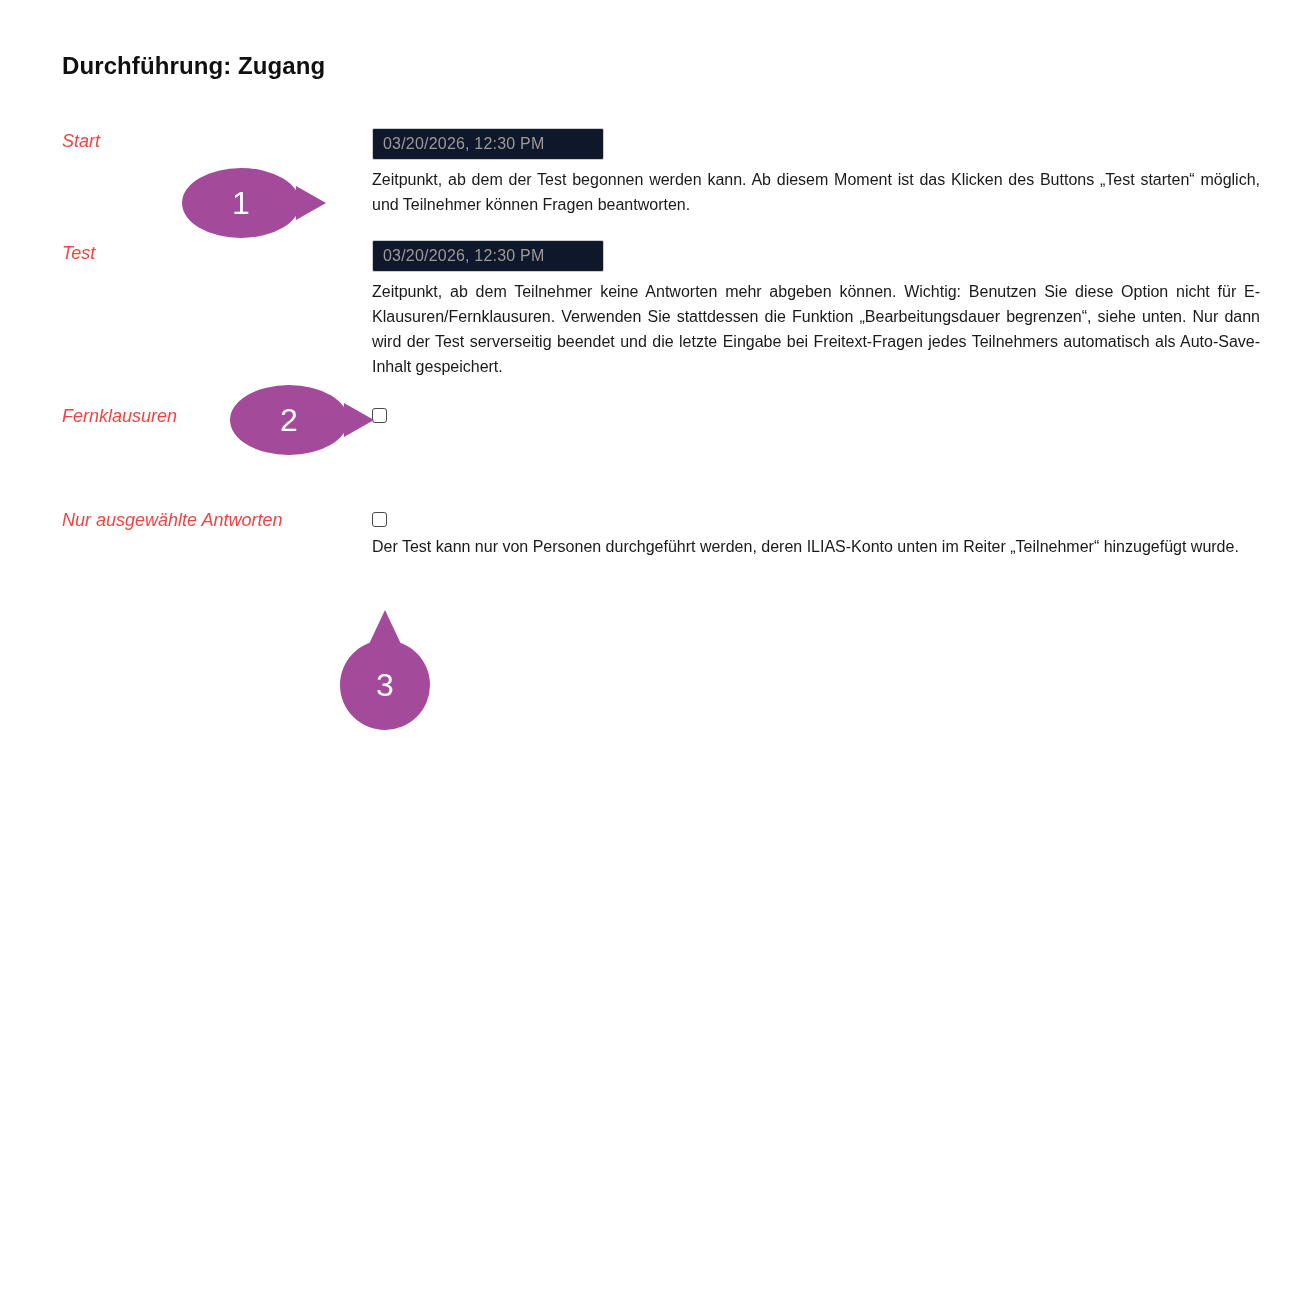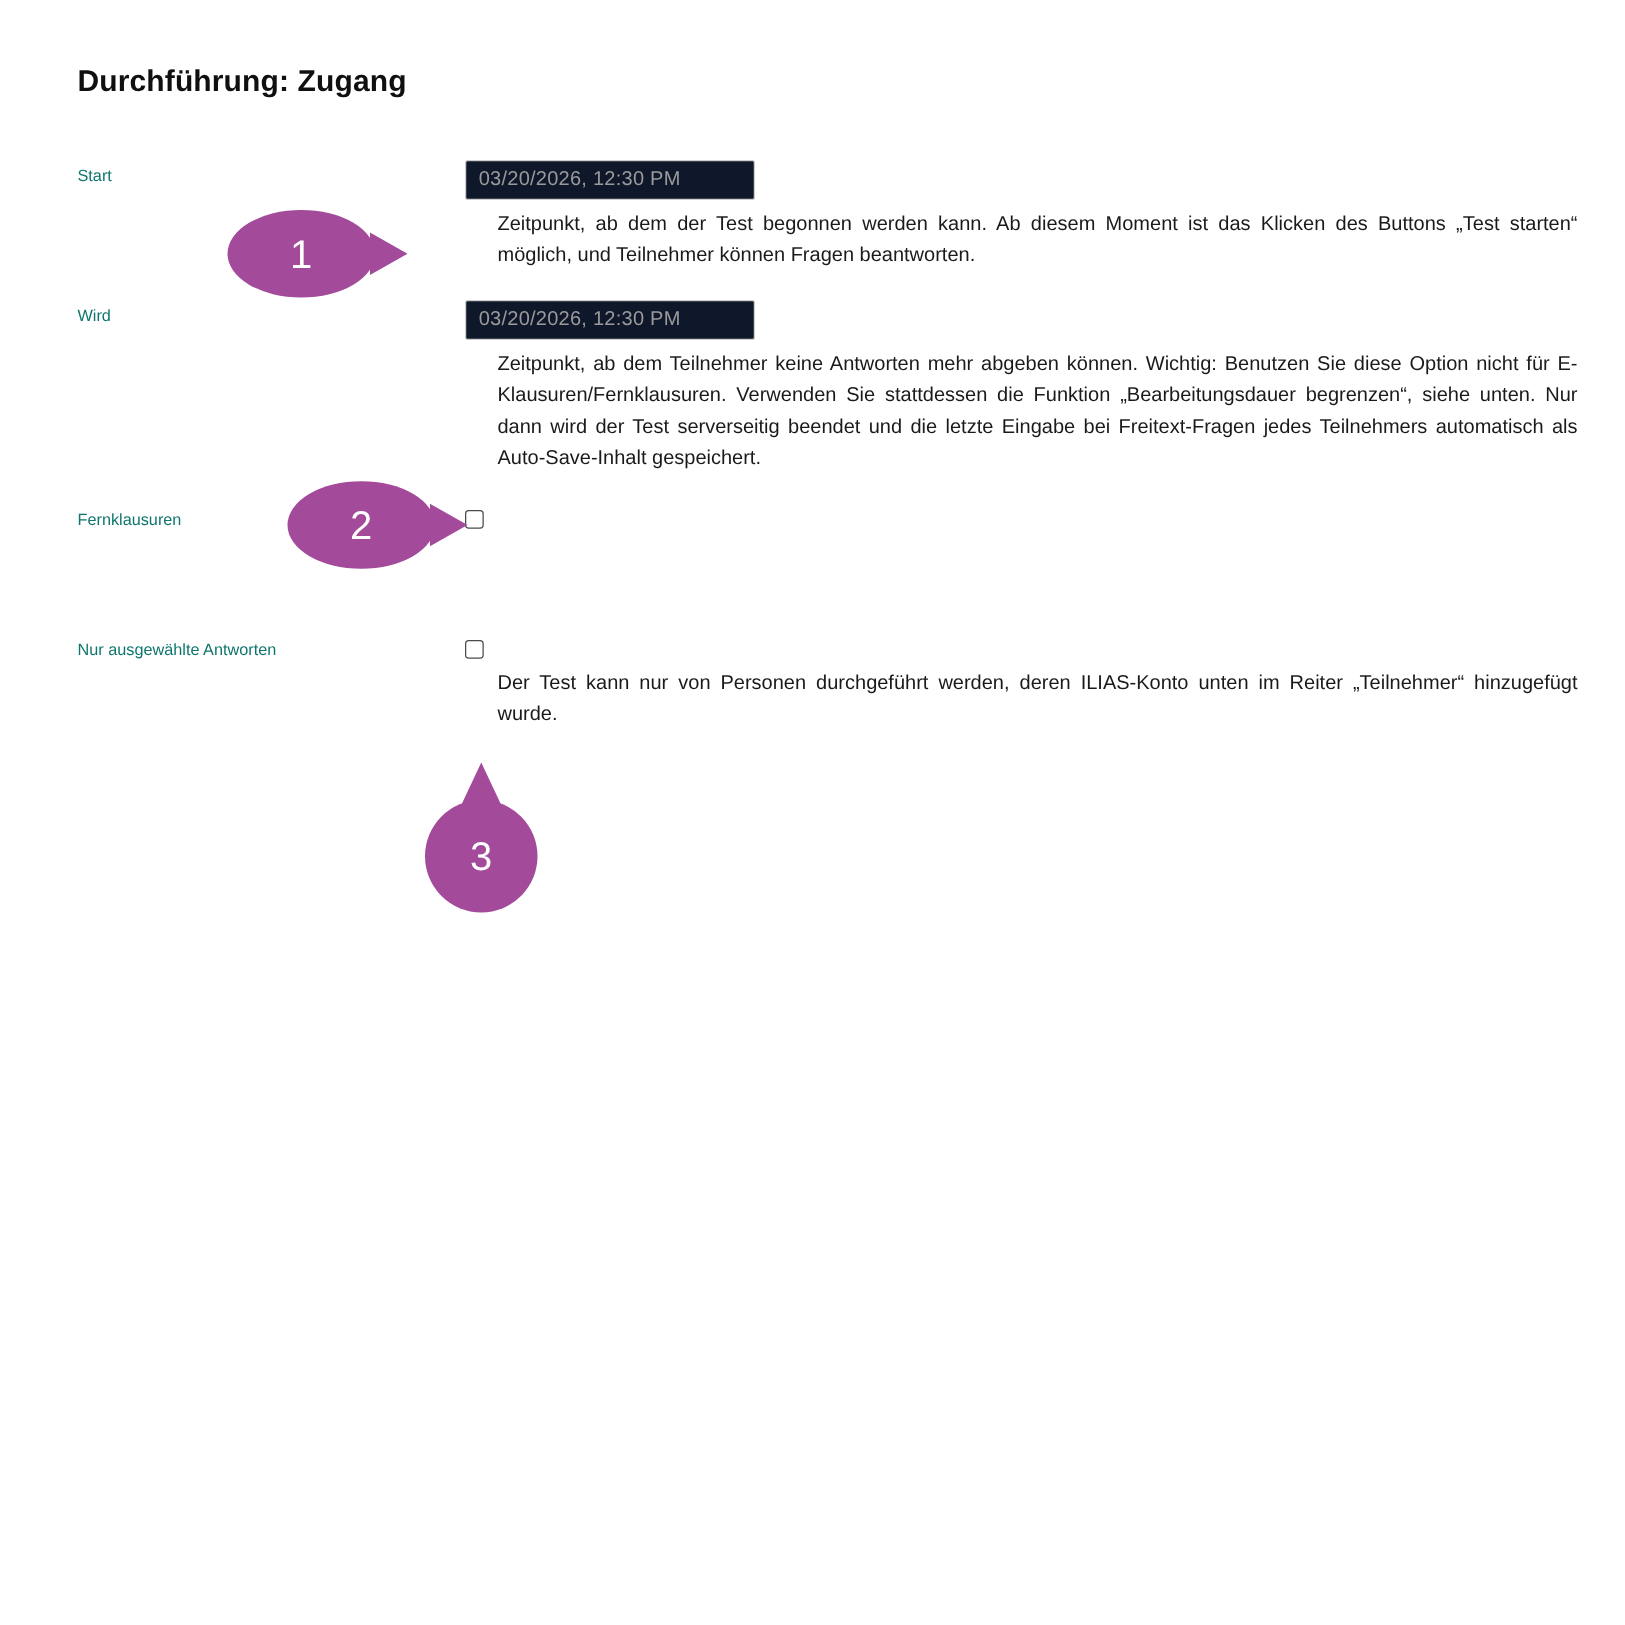--- a/index.html
+++ b/index.html
@@ -37,23 +37,24 @@
     position: absolute;
     left: 62px;
     width: 1200px;
   }
 
   .row-label {
     position: absolute;
     left: 0;
     top: 0;
     width: 250px;
-    font-size: 13px;
+    font-size: 18px;
     line-height: 26px;
-    color: #0f766e;
+    color: #ef4444;
+    font-style: italic;
   }
 
   .row-field {
     position: absolute;
     left: 310px;
     width: 890px;
   }
 
   .datetime-input {
     box-sizing: border-box;
@@ -74,21 +75,20 @@
 
   .help-text {
     margin-top: 7px;
     font-size: 16px;
     line-height: 25px;
     color: #1a1a1a;
     text-align: justify;
     text-justify: inter-word;
     hyphens: manual;
     max-width: 888px;
-    margin-left: 26px;
   }
   .help-text b { font-weight: normal; }
 
   .checkbox {
     box-sizing: border-box;
     width: 15px;
     height: 15px;
     border: 1.4px solid #4a4a4a;
     border-radius: 3px;
     background: #ffffff;
@@ -164,21 +164,21 @@
     <div class="row-label">Start</div>
     <div class="row-field">
       <div class="datetime-input">
         <span>03/20/2026, 12:30 PM</span>
       </div>
       <div class="help-text">Zeitpunkt, ab dem der Test begonnen werden kann. Ab diesem Moment ist das Klicken des Buttons „Test starten“ möglich, und Teilnehmer können Fragen beantworten.</div>
     </div>
   </div>
 
   <div class="form-row" style="top: 240px;">
-    <div class="row-label">Wird</div>
+    <div class="row-label">Test</div>
     <div class="row-field">
       <div class="datetime-input">
         <span>03/20/2026, 12:30 PM</span>
       </div>
       <div class="help-text"><span>Zeitpunkt, ab dem Teilnehmer keine Antworten mehr abgeben können. </span><b>Wichtig</b><span>: Benutzen Sie diese Option </span><b>nicht</b><span> für E-Klausuren/Fernklausuren. Verwenden Sie stattdessen die Funktion „Bearbeitungsdauer begrenzen“, siehe unten. Nur dann wird der Test serverseitig beendet und die letzte Eingabe bei Freitext-Fragen jedes Teilnehmers automatisch als Auto-Save-Inhalt gespeichert.</span></div>
     </div>
   </div>
 
   <div class="form-row" style="top: 403px;">
     <div class="row-label">Fernklausuren</div>

